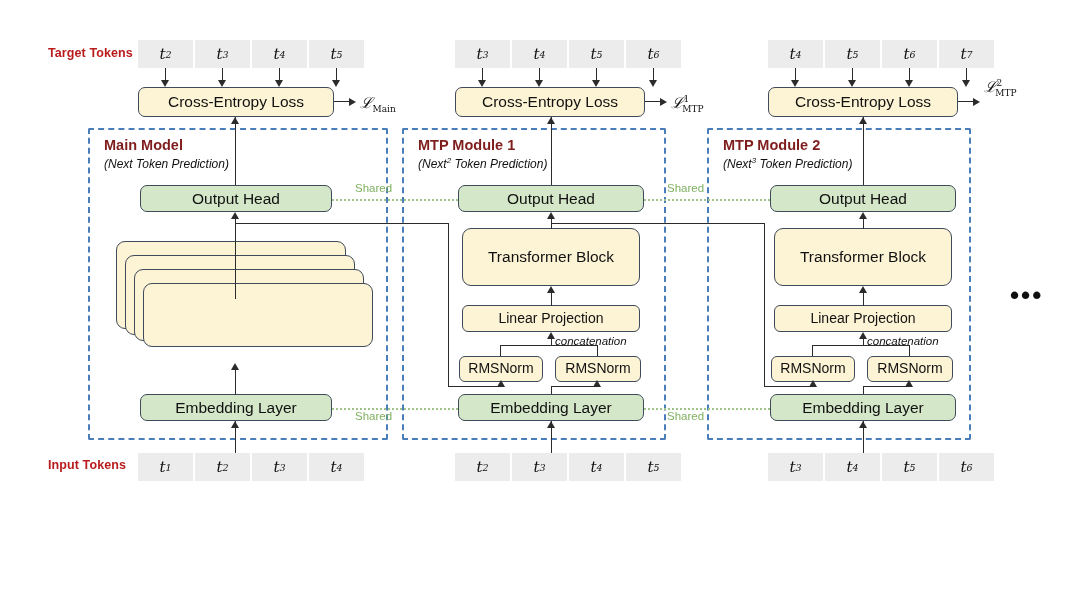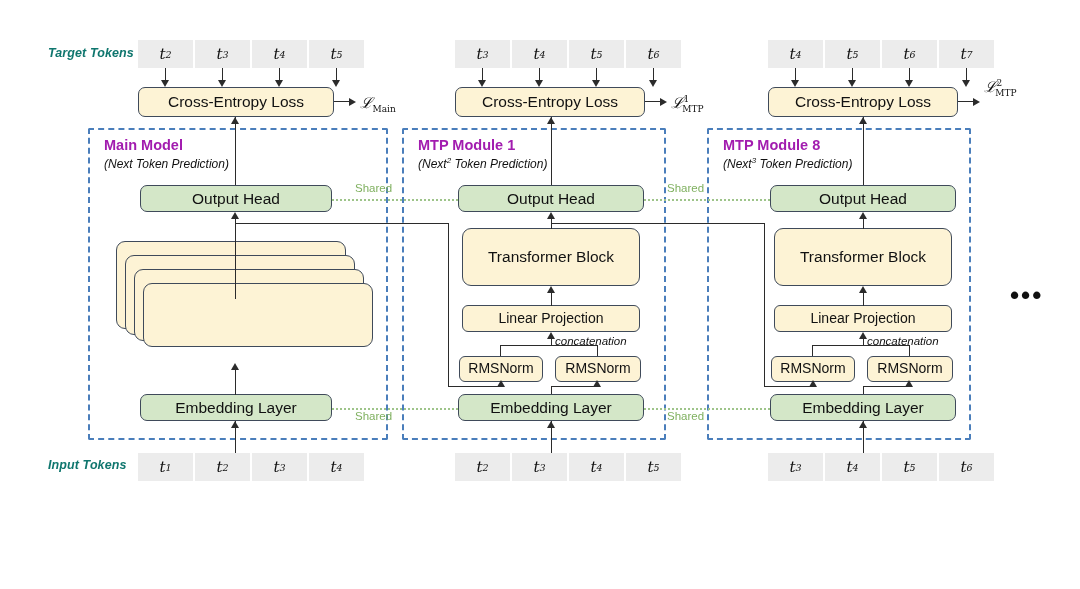--- a/index.html
+++ b/index.html
@@ -7,21 +7,21 @@
     width:1080px;height:589px;position:relative;overflow:hidden;
     font-family:"Liberation Sans", sans-serif;color:#1a1a1a;
   }
   #stage{position:absolute;left:0;top:0;width:1080px;height:589px;}
 
   
   .abs{position:absolute;box-sizing:border-box;}
 
   
   .side-label{
-    font-style:italic;font-weight:bold;font-size:12.5px;color:#0f766e;
+    font-weight:bold;font-size:12.5px;color:#b91c1c;
     letter-spacing:.1px;white-space:nowrap;text-align:center;
   }
 
   
   .token{
     background:#ececec;border:0;height:28px;width:55px;
     display:flex;align-items:center;justify-content:center;
     font-family:"DejaVu Serif", serif;font-style:italic;font-size:15px;color:#111;
   }
   .token sub{font-size:9.5px;font-style:italic;}
@@ -40,21 +40,21 @@
   
   .stack-ghost{
     border:1.4px solid #3f4a5a;border-radius:9px;background:#fdf3d5;
   }
 
   
   .module-frame{
     border:2px dashed #4a7ebb;border-radius:2px;background:transparent;
   }
   .module-title{
-    font-weight:bold;font-size:14.5px;color:#a21caf;white-space:nowrap;
+    font-weight:bold;font-size:14.5px;color:#7f1d1d;white-space:nowrap;
   }
   .module-sub{
     font-style:italic;font-size:12px;color:#111;white-space:nowrap;
   }
   .module-sub sup{font-size:8px;}
 
   
   .shared-line{
     border-top:2px dotted #9ec48a;height:0;
   }
@@ -247,21 +247,21 @@
   <div class="abs module-title" style="left:104px;top:137px;">Main Model</div>
   <div class="abs module-sub" style="left:104px;top:156px;">
     <span>(Next</span><sup></sup><span> Token Prediction)</span>
   </div>
 
   <div class="abs module-title" style="left:418px;top:137px;">MTP Module 1</div>
   <div class="abs module-sub" style="left:418px;top:156px;">
     <span>(Next</span><sup>2</sup><span> Token Prediction)</span>
   </div>
 
-  <div class="abs module-title" style="left:723px;top:137px;">MTP Module 8</div>
+  <div class="abs module-title" style="left:723px;top:137px;">MTP Module 2</div>
   <div class="abs module-sub" style="left:723px;top:156px;">
     <span>(Next</span><sup>3</sup><span> Token Prediction)</span>
   </div>
 
   <div class="abs box cream" style="left:138px;top:87px;width:196px;height:30px;">Cross-Entropy Loss</div>
   <div class="abs box cream" style="left:455px;top:87px;width:190px;height:30px;">Cross-Entropy Loss</div>
   <div class="abs box cream" style="left:768px;top:87px;width:190px;height:30px;">Cross-Entropy Loss</div>
 
   <div class="abs hline" style="left:334px;top:101px;width:16px;"></div>
   <div class="abs arrow-right" style="left:349px;top:97.5px;"></div>

